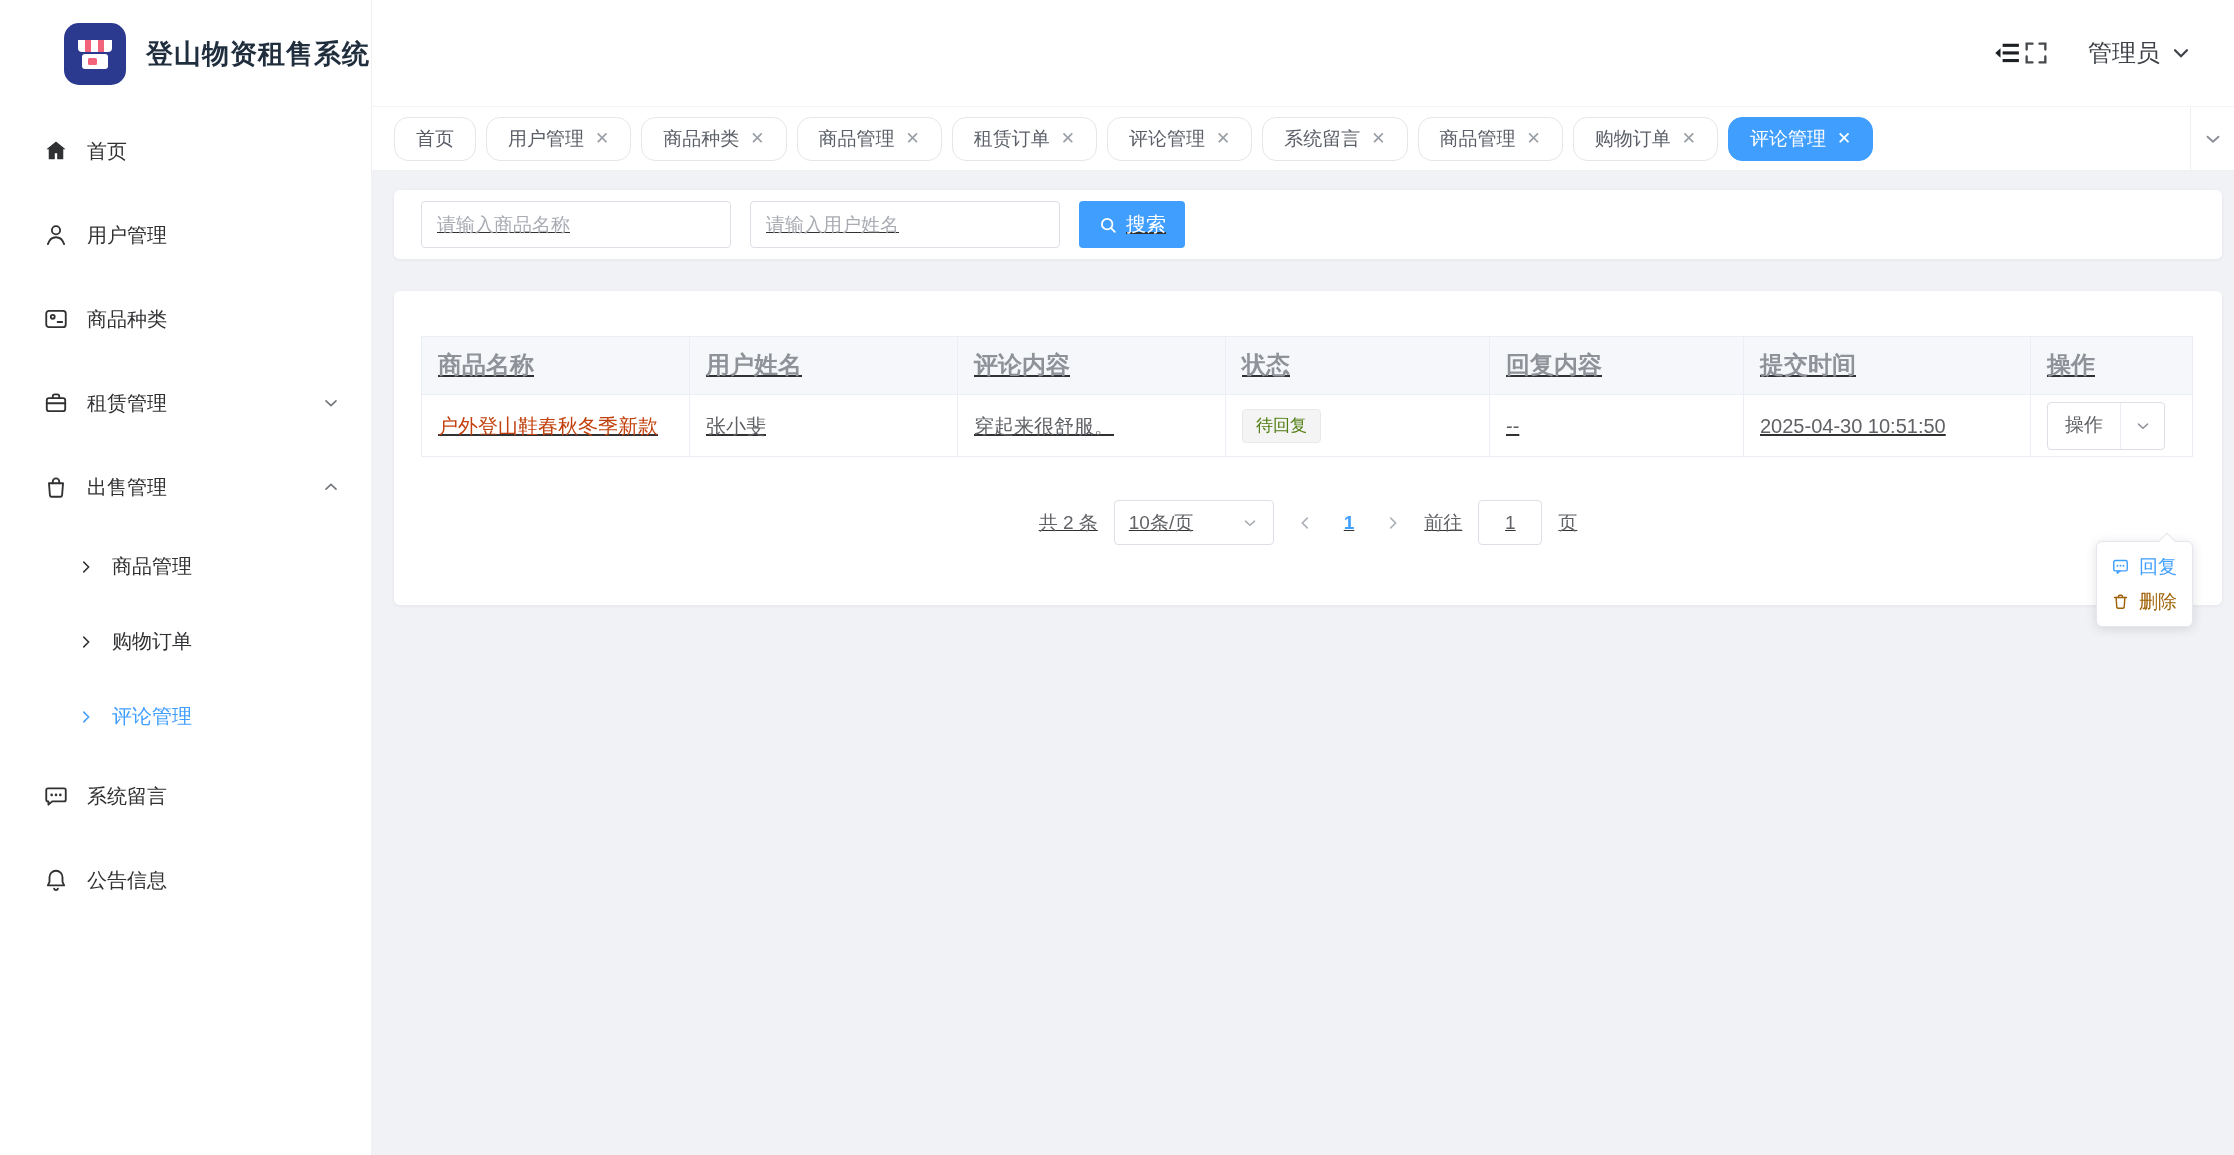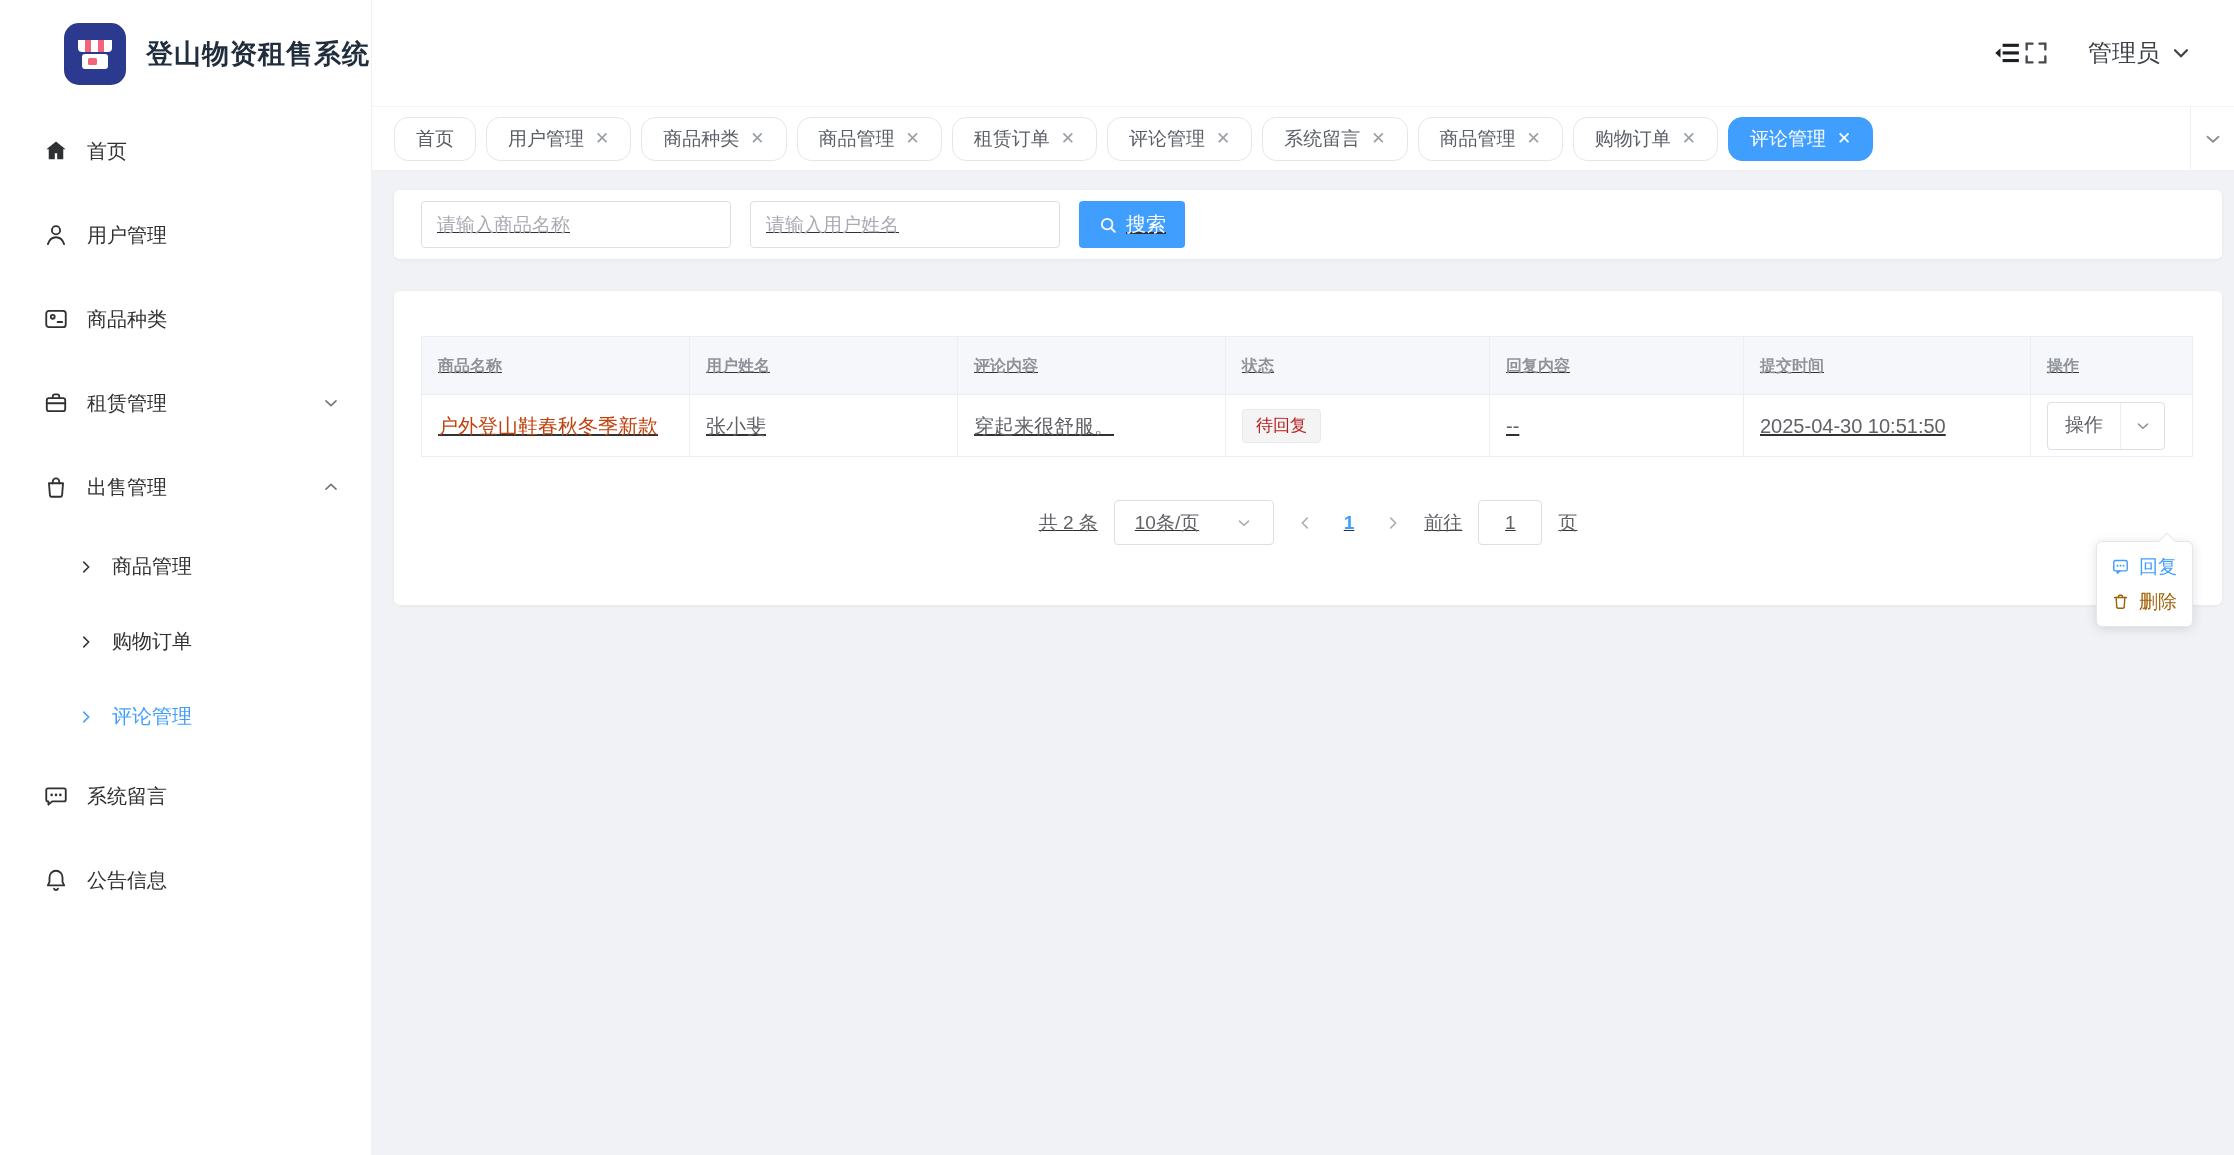--- a/index.html
+++ b/index.html
@@ -92,31 +92,31 @@
 
   table.comments {
     border-collapse:collapse; table-layout:fixed; width:1771px;
     font-size:20px; color:#606266;
   }
   table.comments th, table.comments td {
     border:1px solid #ebeef5; padding:0 16px; text-align:left; vertical-align:middle;
     line-height:1.6; overflow:hidden;
   }
   table.comments thead th {
-    background:#f5f7fa; color:#8f9399; font-weight:700; height:58px; font-size:16px;
+    background:#f5f7fa; color:#8f9399; font-weight:700; height:58px; font-size:24px;
   }
   tr.row-1 td { height:62px; }
   tr.row-2 td { height:85px; }
   .cell-link { color:#c2410c; cursor:pointer; }
 
   .badge {
     display:inline-block; height:34px; line-height:32px; padding:0 13px;
     border-radius:4px; font-size:17px; white-space:nowrap;
   }
-  .badge.info    { background:#f4f4f5; border:1px solid #e9e9eb; color:#b91c1c; }
+  .badge.info    { background:#f4f4f5; border:1px solid #e9e9eb; color:#4d7c0f; }
   .badge.primary { background:#ecf5ff; border:1px solid #d9ecff; color:#409eff; }
 
   .action-btn {
     display:inline-flex; align-items:stretch; height:48px;
     border:1px solid #dcdfe6; border-radius:4px; background:#fff;
     color:#606266; font-size:19px; cursor:pointer;
   }
   .action-btn .ab-label { display:flex; align-items:center; padding:0 17px; }
   .action-btn .ab-caret {
     width:44px; display:flex; align-items:center; justify-content:center;
@@ -125,21 +125,21 @@
   .action-btn .ab-caret svg { width:18px; height:18px; color:#8f9399; }
 
   
   .pagination {
     margin-top:43px; display:flex; align-items:center; justify-content:center;
     gap:16px; font-size:19px; color:#606266;
   }
   .page-size-select {
     width:160px; height:45px; border:1px solid #dcdfe6; border-radius:4px;
     display:flex; align-items:center; justify-content:space-between;
-    padding:0 20px; background:#fff; cursor:pointer;
+    padding:0 14px; background:#fff; cursor:pointer;
   }
   .page-size-select svg { width:18px; height:18px; color:#a8abb2; }
   .page-nav { width:30px; display:flex; justify-content:center; cursor:pointer; }
   .page-nav svg { width:18px; height:18px; color:#adb0b8; }
   .page-number { color:#409eff; font-weight:700; padding:0 8px; cursor:pointer; }
   .goto-input {
     width:64px; height:45px; border:1px solid #dcdfe6; border-radius:4px;
     text-align:center; font-size:19px; color:#606266; outline:none; background:#fff;
   }
 

